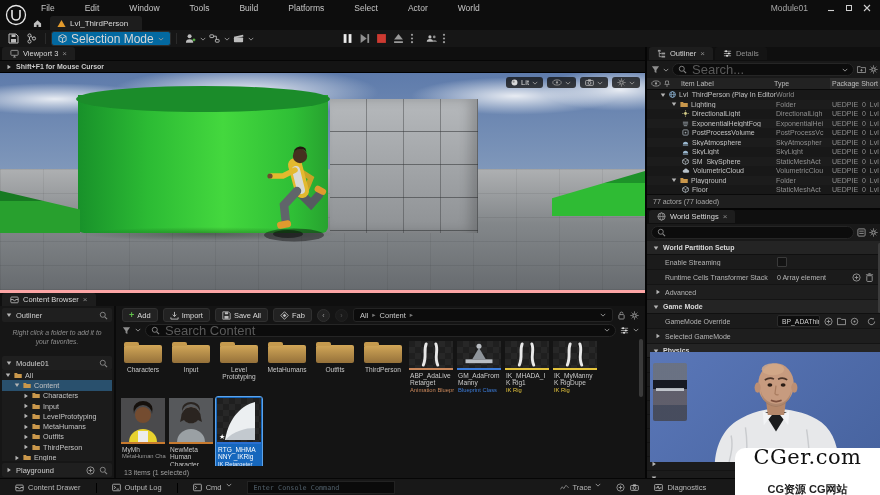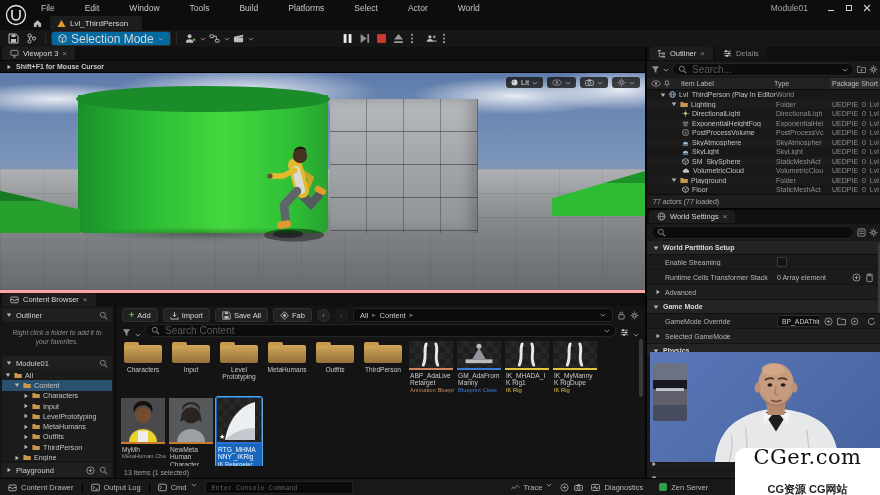--- a/index.html
+++ b/index.html
@@ -78,21 +78,21 @@
   .vp-pill{background:rgba(18,18,18,.78);border-radius:3px;height:11px;display:flex;
            align-items:center;gap:3px;padding:0 5px;font-size:7.5px;color:#dcdcdc;}
 
   
   .right-col{position:absolute;left:645px;top:47px;width:235px;height:431px;background:#161616;border-left:2px solid #050505;}
   .rtabs{height:14px;background:#0f0f0f;display:flex;}
   .search-row{height:15px;display:flex;align-items:center;gap:3px;padding:1px 4px;background:#191919;}
   .search-box{flex:1;height:11px;background:#0c0c0c;border:1px solid #252525;border-radius:7px;
               display:flex;align-items:center;gap:3px;padding:0 5px;min-width:0;}
   .search-box input{flex:1;min-width:0;background:transparent;border:none;outline:none;
-              color:#bdbdbd;font-size:10px;font-family:"Liberation Sans",sans-serif;}
+              color:#bdbdbd;font-size:13px;font-family:"Liberation Sans",sans-serif;}
   .search-box input::placeholder{color:#5a5a5a;}
   
   .ol-colhead{height:11px;display:flex;align-items:center;background:#222;border-bottom:1px solid #0a0a0a;
               font-size:7px;color:#bdbdbd;}
   .ol-colhead .c-icons{width:30px;display:flex;gap:3px;padding-left:4px;}
   .ol-lab-h{flex:1;}
   .ol-type-h{width:56px;}
   .ol-pkg-h{width:50px;background:#2e2e2e;height:100%;display:flex;align-items:center;padding-left:2px;}
   .ol-rows{height:104px;overflow:hidden;background:#181818;}
   .ol-row{height:9.5px;display:flex;align-items:center;font-size:7px;color:#c2c2c2;}
@@ -138,21 +138,21 @@
   .cb-right{flex:1;display:flex;flex-direction:column;min-width:0;background:#141414;}
   .cb-toolbar{height:16px;display:flex;align-items:center;gap:5px;padding:1px 6px 0;}
   .cb-btn{height:12px;background:#222;border:1px solid #303030;border-radius:3px;display:flex;
           align-items:center;gap:3px;padding:0 6px;font-size:7.5px;color:#d8d8d8;}
   .cb-btn .plus{color:#5fbf4a;font-weight:bold;font-size:9px;line-height:8px;}
   .nav-circ{width:11px;height:11px;border-radius:50%;background:#222;border:1px solid #303030;
             display:flex;align-items:center;justify-content:center;color:#9a9a9a;font-size:7px;}
   .crumb-bar{flex:1;height:12px;background:#0c0c0c;border:1px solid #242424;border-radius:3px;
              display:flex;align-items:center;gap:4px;padding:0 6px;font-size:7.5px;color:#c9c9c9;min-width:0;}
   .crumb-sep{color:#777;font-size:6.5px;}
-  .cb-search-row{height:14px;display:flex;align-items:flex-end;gap:4px;padding:0 6px;}
+  .cb-search-row{height:14px;display:flex;align-items:center;gap:4px;padding:0 6px;}
   .assets{flex:1;position:relative;padding:3px 0 0 4px;overflow:hidden;background:#141414;}
   .cb-row{display:flex;align-items:flex-start;}
   .tile{width:46px;margin-right:2px;display:flex;flex-direction:column;flex:0 0 auto;border-radius:2px;}
   .thumb{width:44px;margin:1px;position:relative;
          background-image:linear-gradient(45deg,#272727 25%,transparent 25%,transparent 75%,#272727 75%),
                           linear-gradient(45deg,#272727 25%,#1f1f1f 25%,#1f1f1f 75%,#272727 75%);
          background-size:12px 12px;background-position:0 0,6px 6px;}
   .thumb svg{position:absolute;inset:0;width:100%;height:100%;}
   .r1 .thumb{height:27px;}
   .r2 .thumb{height:44px;}
@@ -167,21 +167,21 @@
   .folder-shape::before{content:'';position:absolute;left:0;top:-3px;width:15px;height:4px;
                 background:#c59a4e;border-radius:2px 2px 0 0;}
   .fl{font-size:6.6px;line-height:7.4px;color:#c9c9c9;text-align:center;margin-top:3px;word-break:break-word;width:46px;}
   .star{position:absolute;left:2px;bottom:2px;color:#fff;font-size:7px;line-height:7px;}
   .cb-status{height:13px;display:flex;align-items:center;padding-left:8px;font-size:7px;color:#9f9f9f;background:#141414;}
   .asset-scroll{position:absolute;right:2px;top:2px;width:4px;height:58px;background:#3a3a3a;border-radius:2px;}
 
   
   .statusbar{position:absolute;left:0;top:478px;width:880px;height:17px;background:#181818;
              border-top:1px solid #060606;display:flex;align-items:center;font-size:7.5px;color:#b8b8b8;}
-  .sb-item{display:flex;align-items:flex-start;gap:4px;padding:0 8px;}
+  .sb-item{display:flex;align-items:flex-start;gap:4px;padding:0 15px;}
   .sb-sep{width:1px;height:10px;background:#000;}
   .console{width:138px;height:11px;background:#0a0a0a;border:1px solid #222;display:flex;align-items:center;padding:0 4px;}
   .console input{width:100%;background:transparent;border:none;outline:none;color:#9aa5ad;
                  font-size:6.8px;font-family:"DejaVu Sans Mono",monospace;}
   .console input::placeholder{color:#51606b;}
   .zen-dot{width:8px;height:8px;border-radius:2px;background:#2e9e4f;display:inline-block;}
 
   
   .webcam{position:absolute;left:650px;top:352px;width:230px;height:110px;overflow:hidden;
           background:linear-gradient(135deg,#5a77b8,#47639f);z-index:20;}

